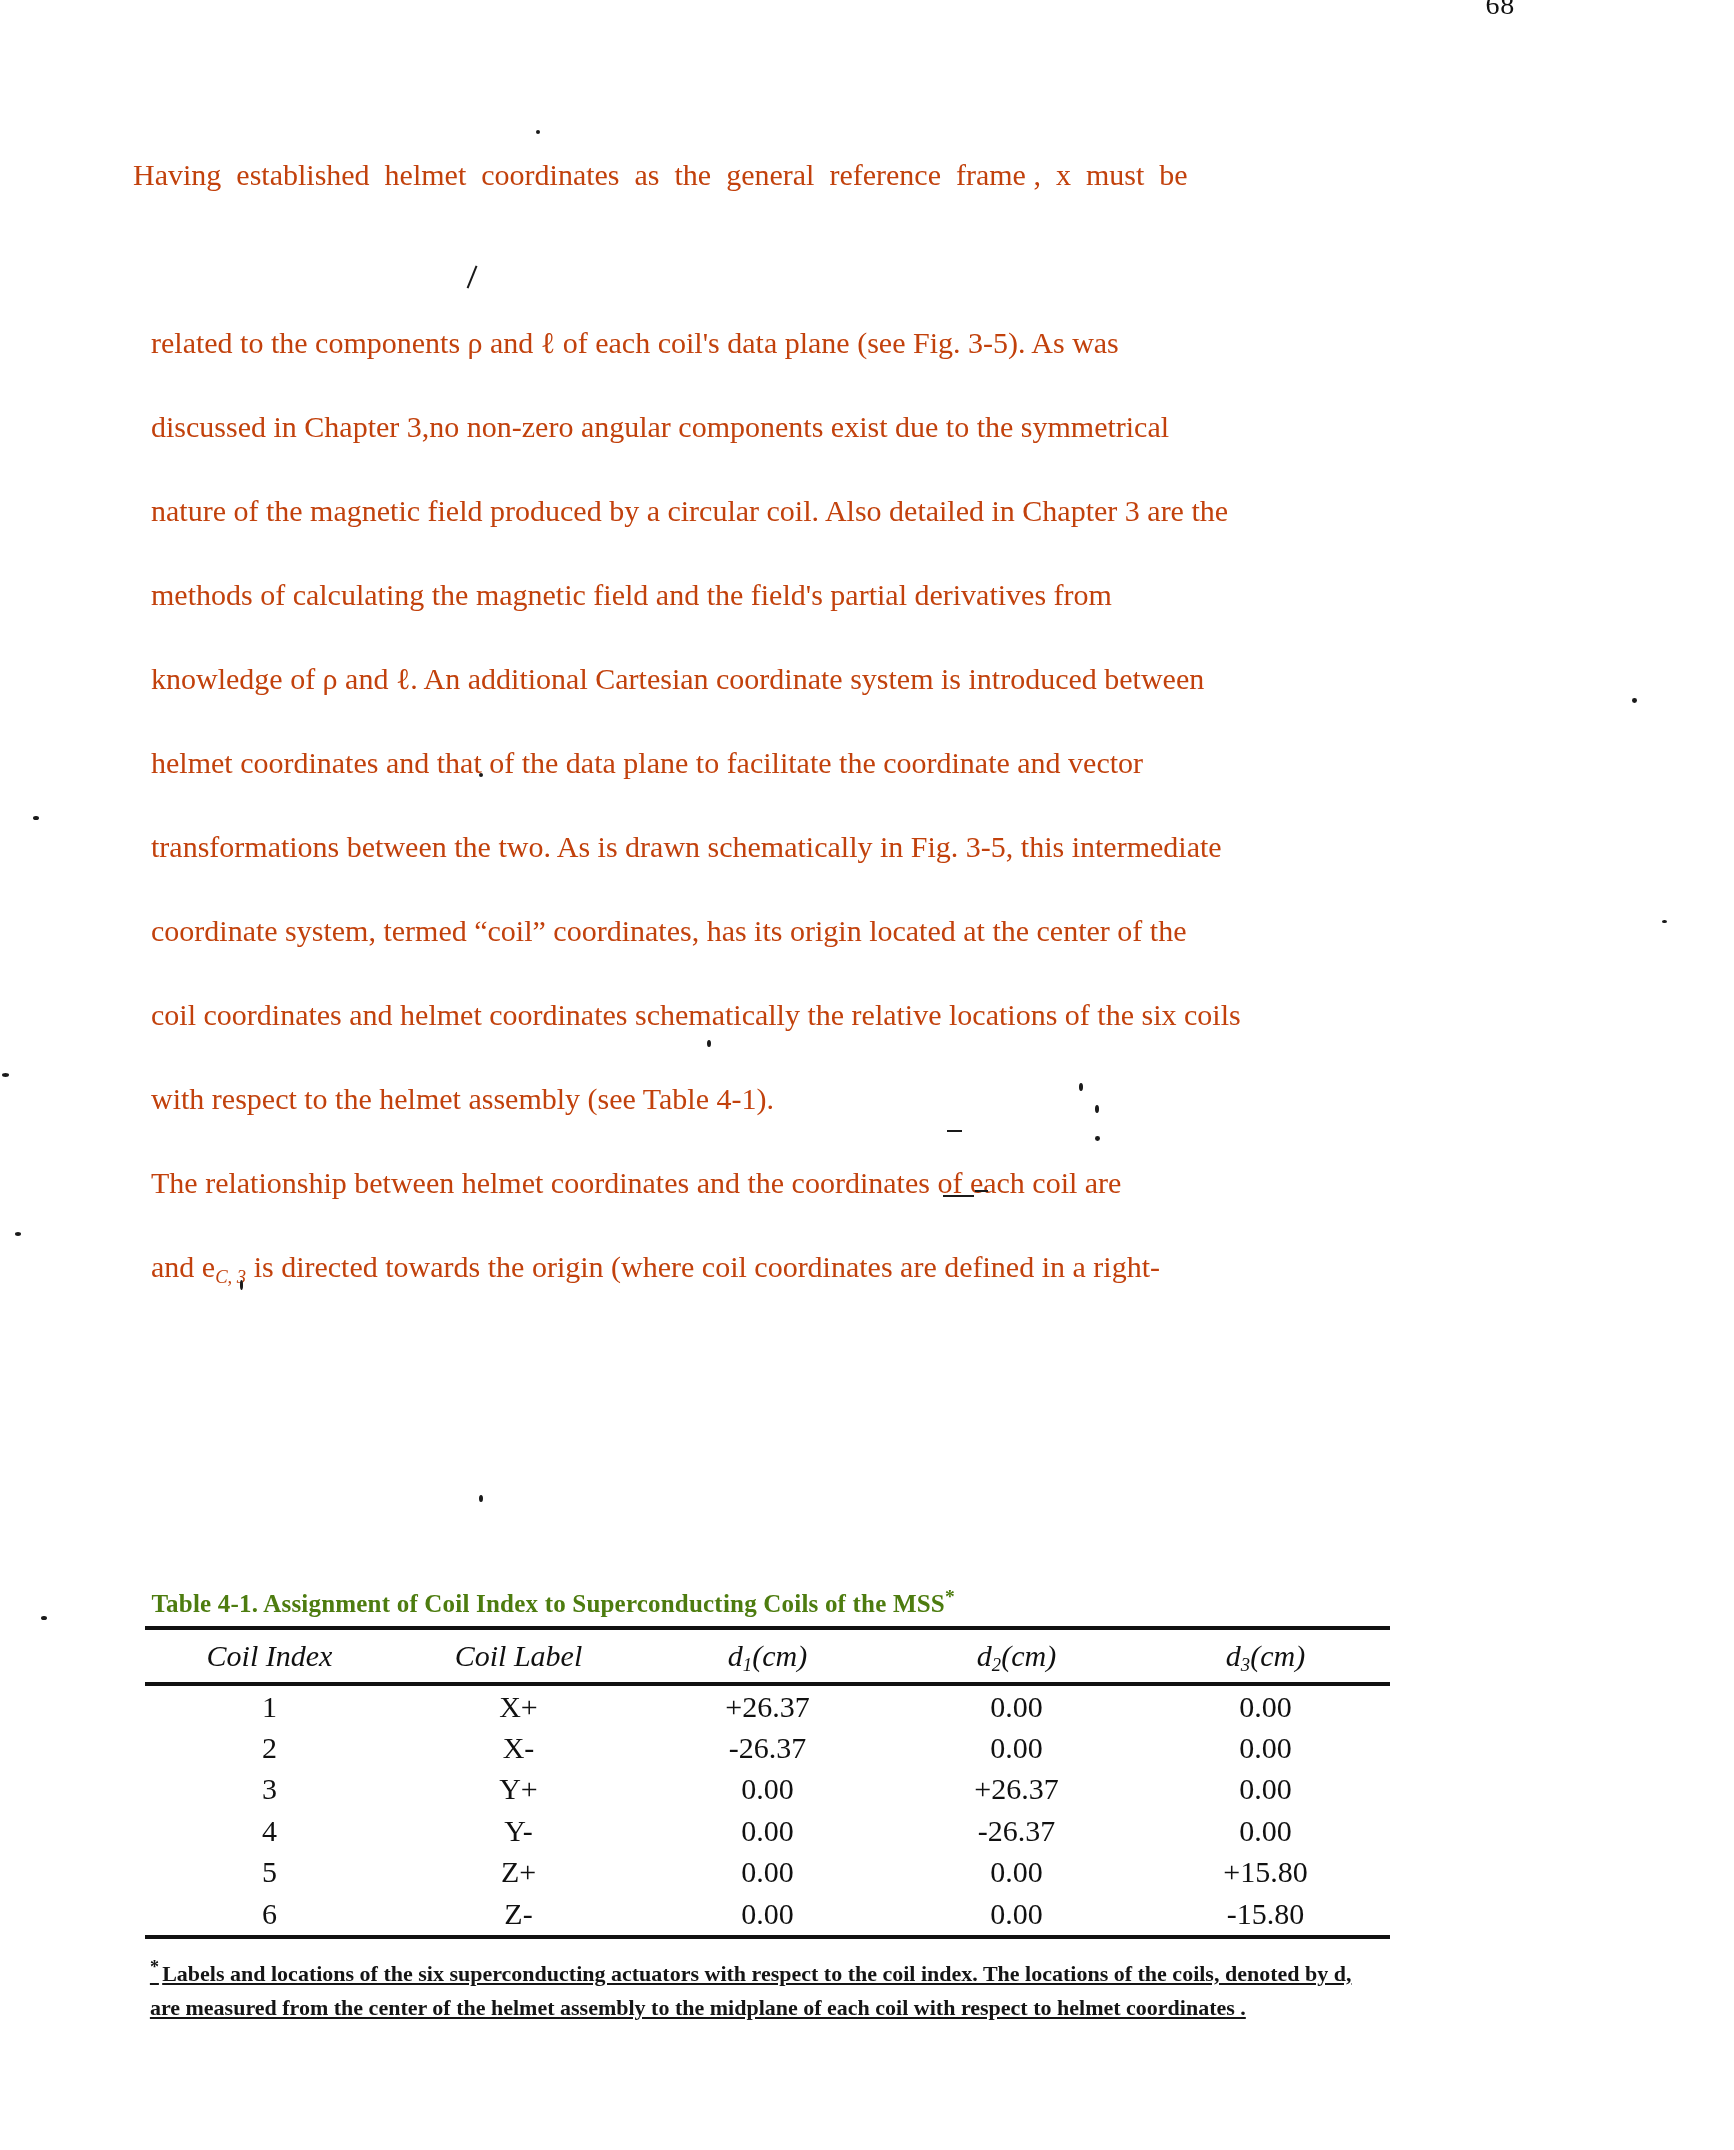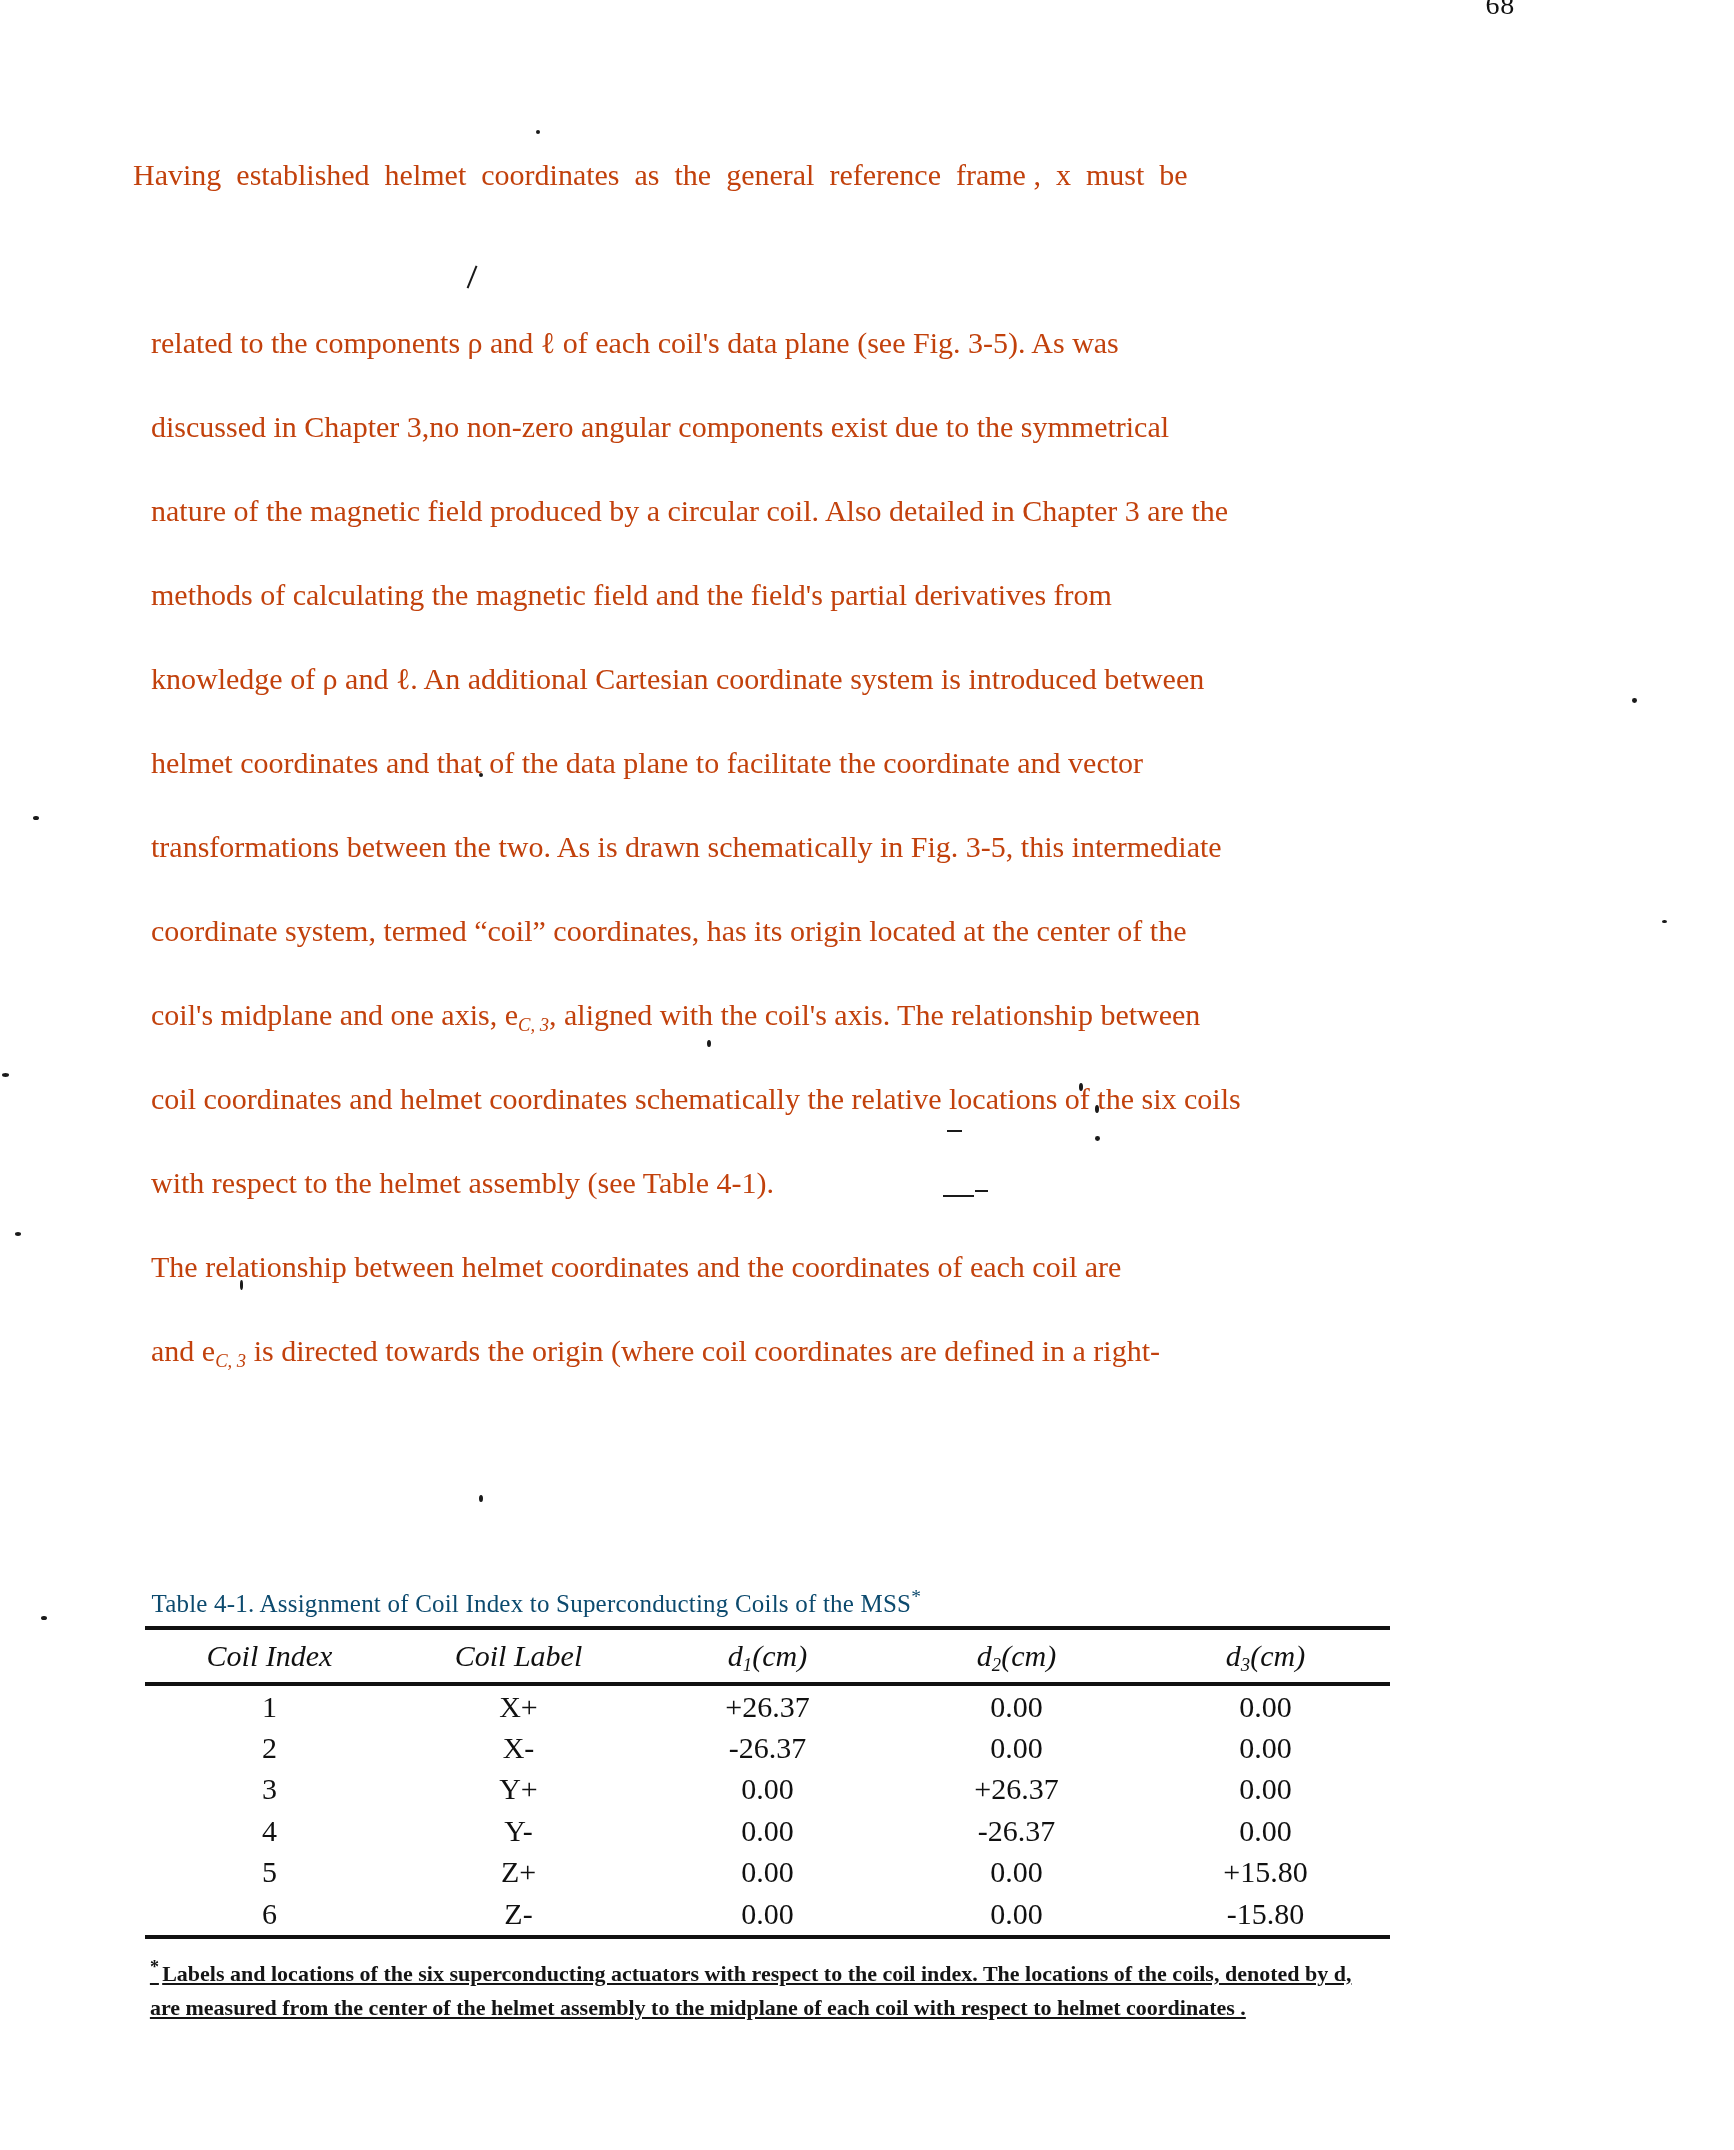--- a/index.html
+++ b/index.html
@@ -72,24 +72,24 @@
 
   
   #table-block {
     position: absolute;
     left: 145px;
     top: 1586px;
     width: 1245px;
   }
   #table-caption {
     font-size: 25px;
-    font-weight: normal;
+    font-weight: bold;
     letter-spacing: 0.2px;
     margin: 0 0 8.1px 6.5px;
-    color: #0c4a6e;
+    color: #4d7c0f;
     white-space: nowrap;
   }
   #table-caption .ast {
     font-size: 19.5px;
     vertical-align: super;
   }
   table.coil {
     border-collapse: collapse;
     width: 100%;
     font-size: 30px;
@@ -179,23 +179,20 @@
         <span>knowledge of ρ and ℓ.  An additional Cartesian coordinate system is introduced between</span>
       </span>
       <span class="line">
         <span>helmet  coordinates  and  that  of  the  data  plane  to  facilitate  the  coordinate  and  vector</span>
       </span>
       <span class="line">
         <span>transformations between the two.  As is drawn schematically in Fig. 3-5, this intermediate</span>
       </span>
       <span class="line">
         <span>coordinate  system,  termed  “coil”  coordinates,  has  its  origin  located  at  the  center  of  the</span>
-      </span>
-      <span class="line">
-        <span>coil's midplane and one axis, e</span><span class="vecsub">C, 3</span><span>, aligned with the coil's axis.  The relationship between</span>
       </span>
       <span class="line">
         <span>coil coordinates and helmet coordinates schematically the relative locations of the six coils</span>
       </span>
       <span class="line">
         <span>with respect to the helmet assembly (see Table 4-1).</span>
       </span>
     </p>
 
     <p class="para p2">

